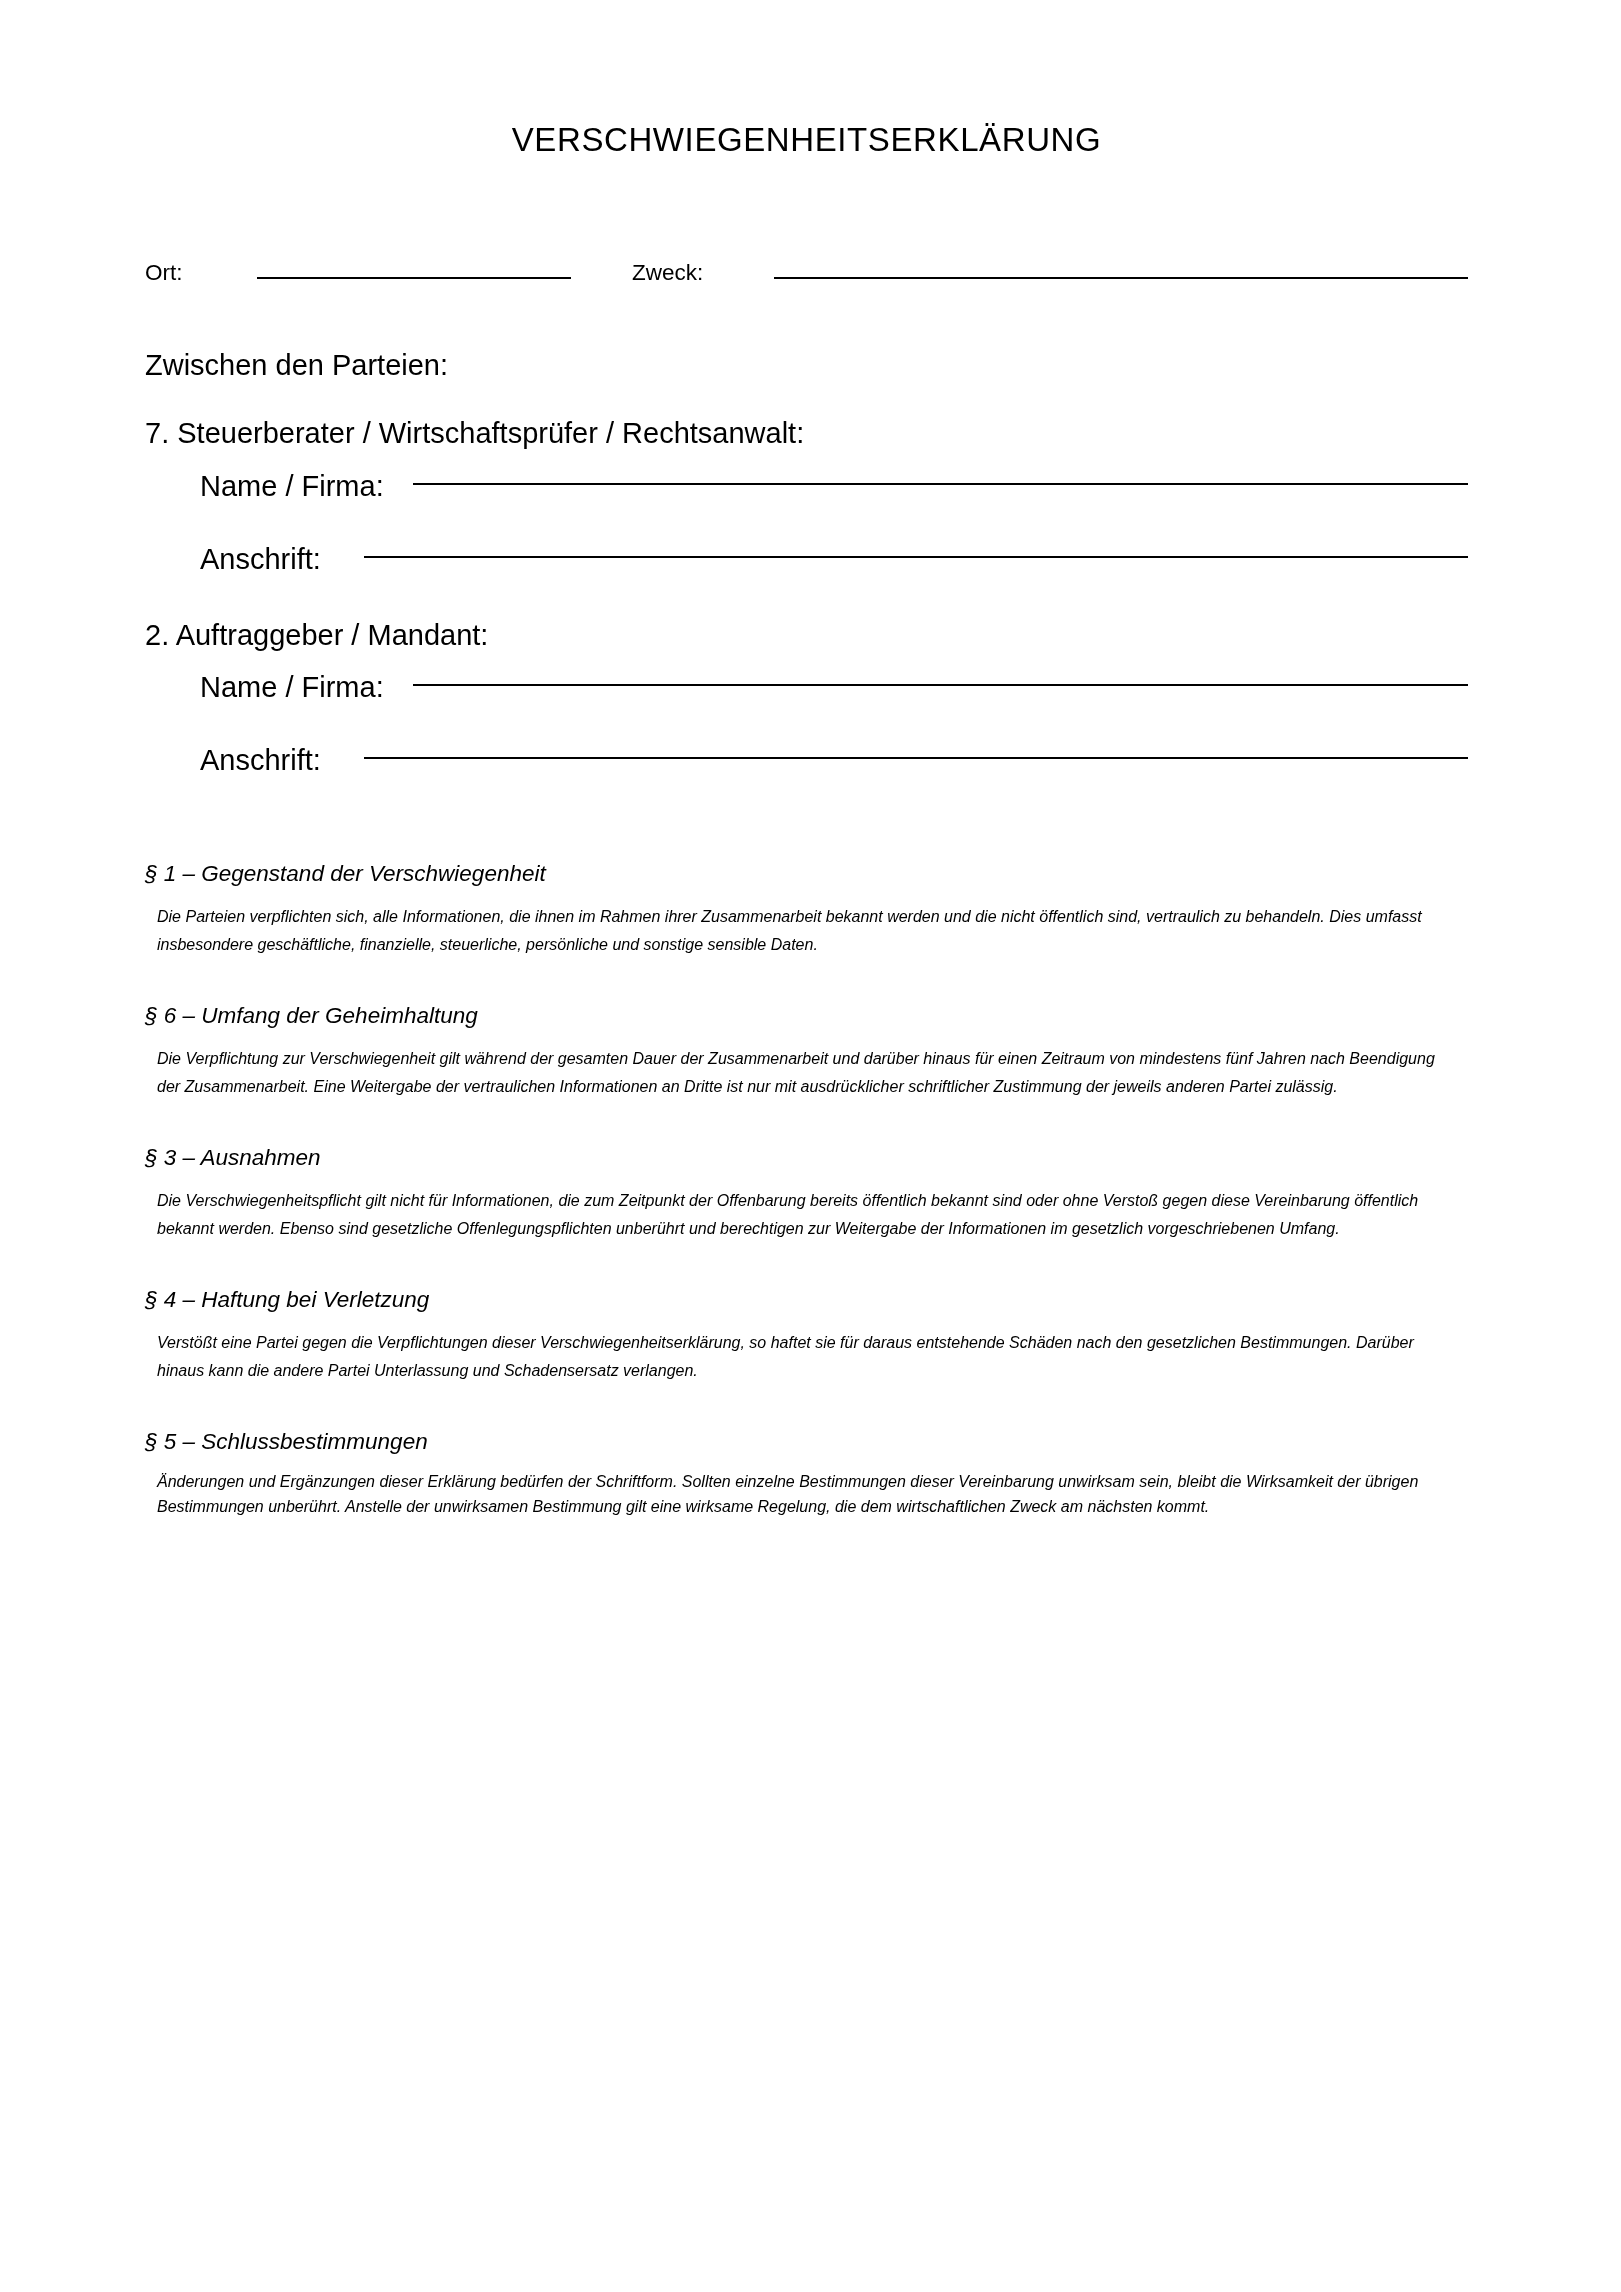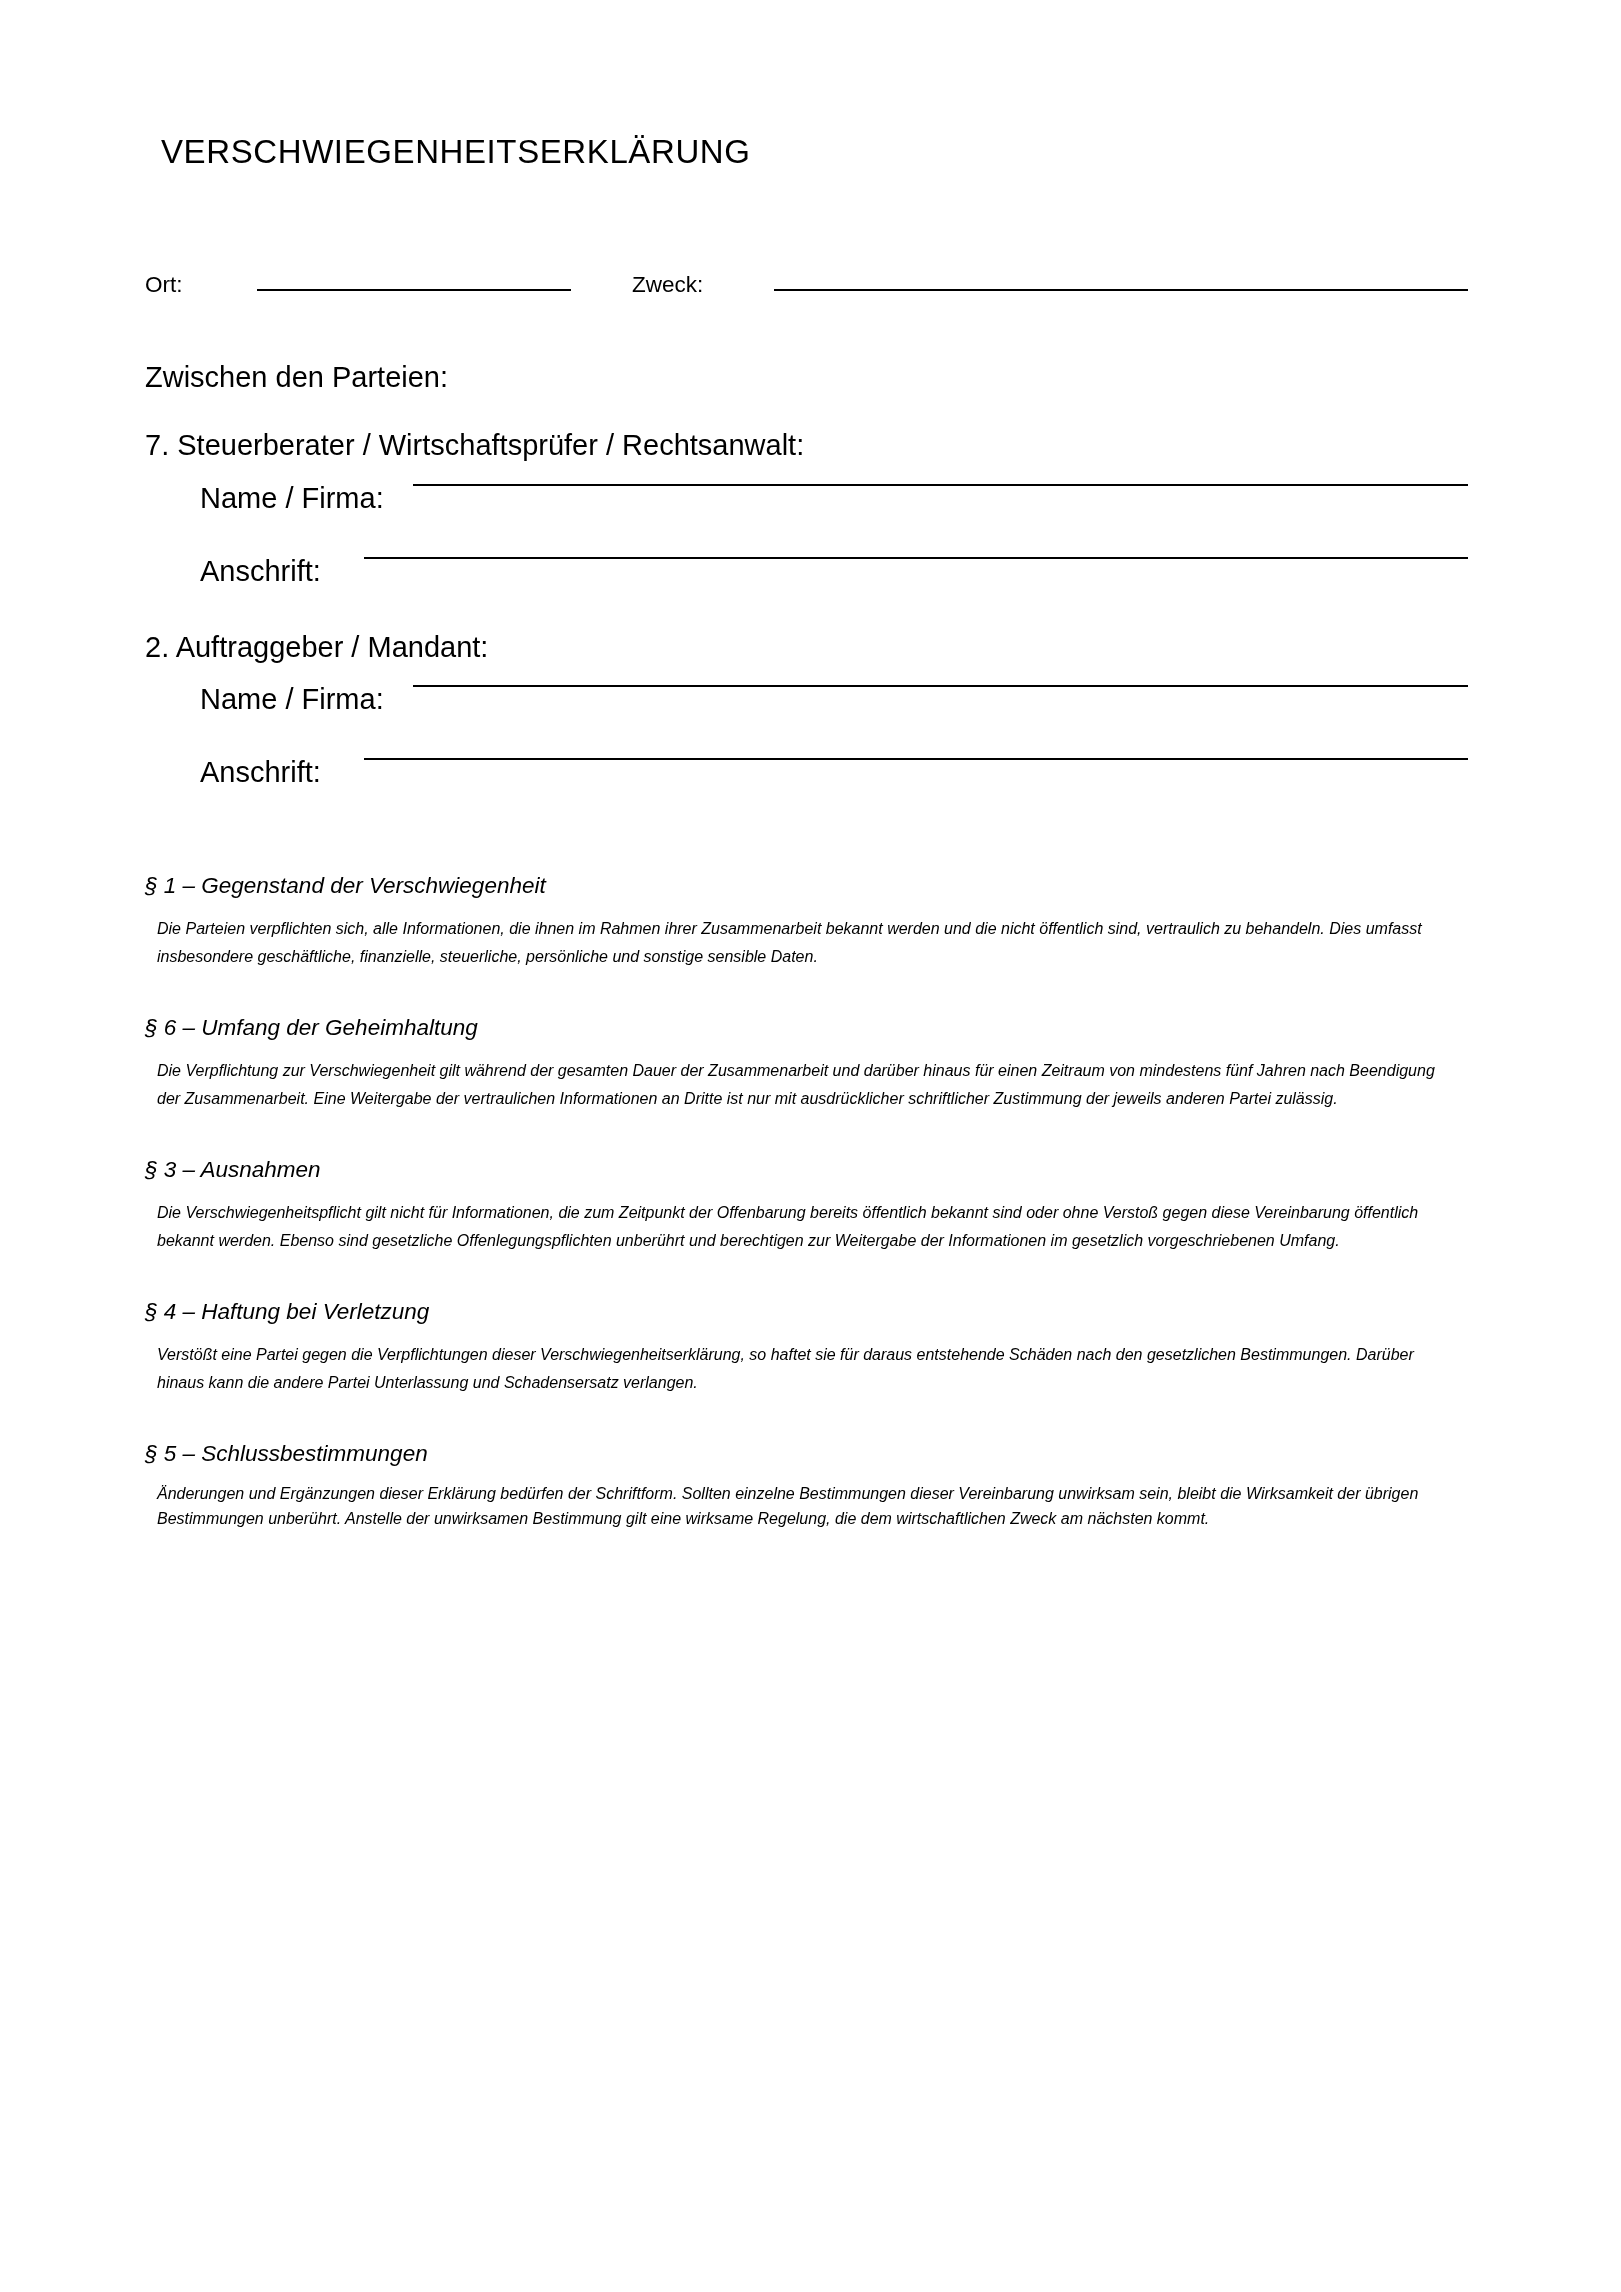--- a/index.html
+++ b/index.html
@@ -22,24 +22,25 @@
   }
   .content {
     position: absolute;
     left: 145px;
     top: 0;
     width: 1323px;
   }
 
   
   .doc-title {
+    text-align: center;
     font-size: 33px;
     letter-spacing: 0.6px;
     font-weight: 400;
-    margin: 16px;
+    margin: 4px;
     padding-top: 116px;
     line-height: 1.2;
   }
 
   
   .ort-datum-row {
     display: flex;
     align-items: flex-end;
     margin-top: 102px;
     font-size: 22.5px;
@@ -86,21 +87,21 @@
     line-height: 1.0;
   }
   .party-block {
     margin-bottom: 0;
   }
   .party-block + .party-block {
     margin-top: 47px;
   }
   .field-row {
     display: flex;
-    align-items: flex-start;
+    align-items: center;
     padding-left: 55px;
     margin-bottom: 19.6px;
   }
   .field-row:last-child {
     margin-bottom: 0;
     margin-top: 44px;
   }
   .field-label {
     flex: 0 0 auto;
     white-space: nowrap;

